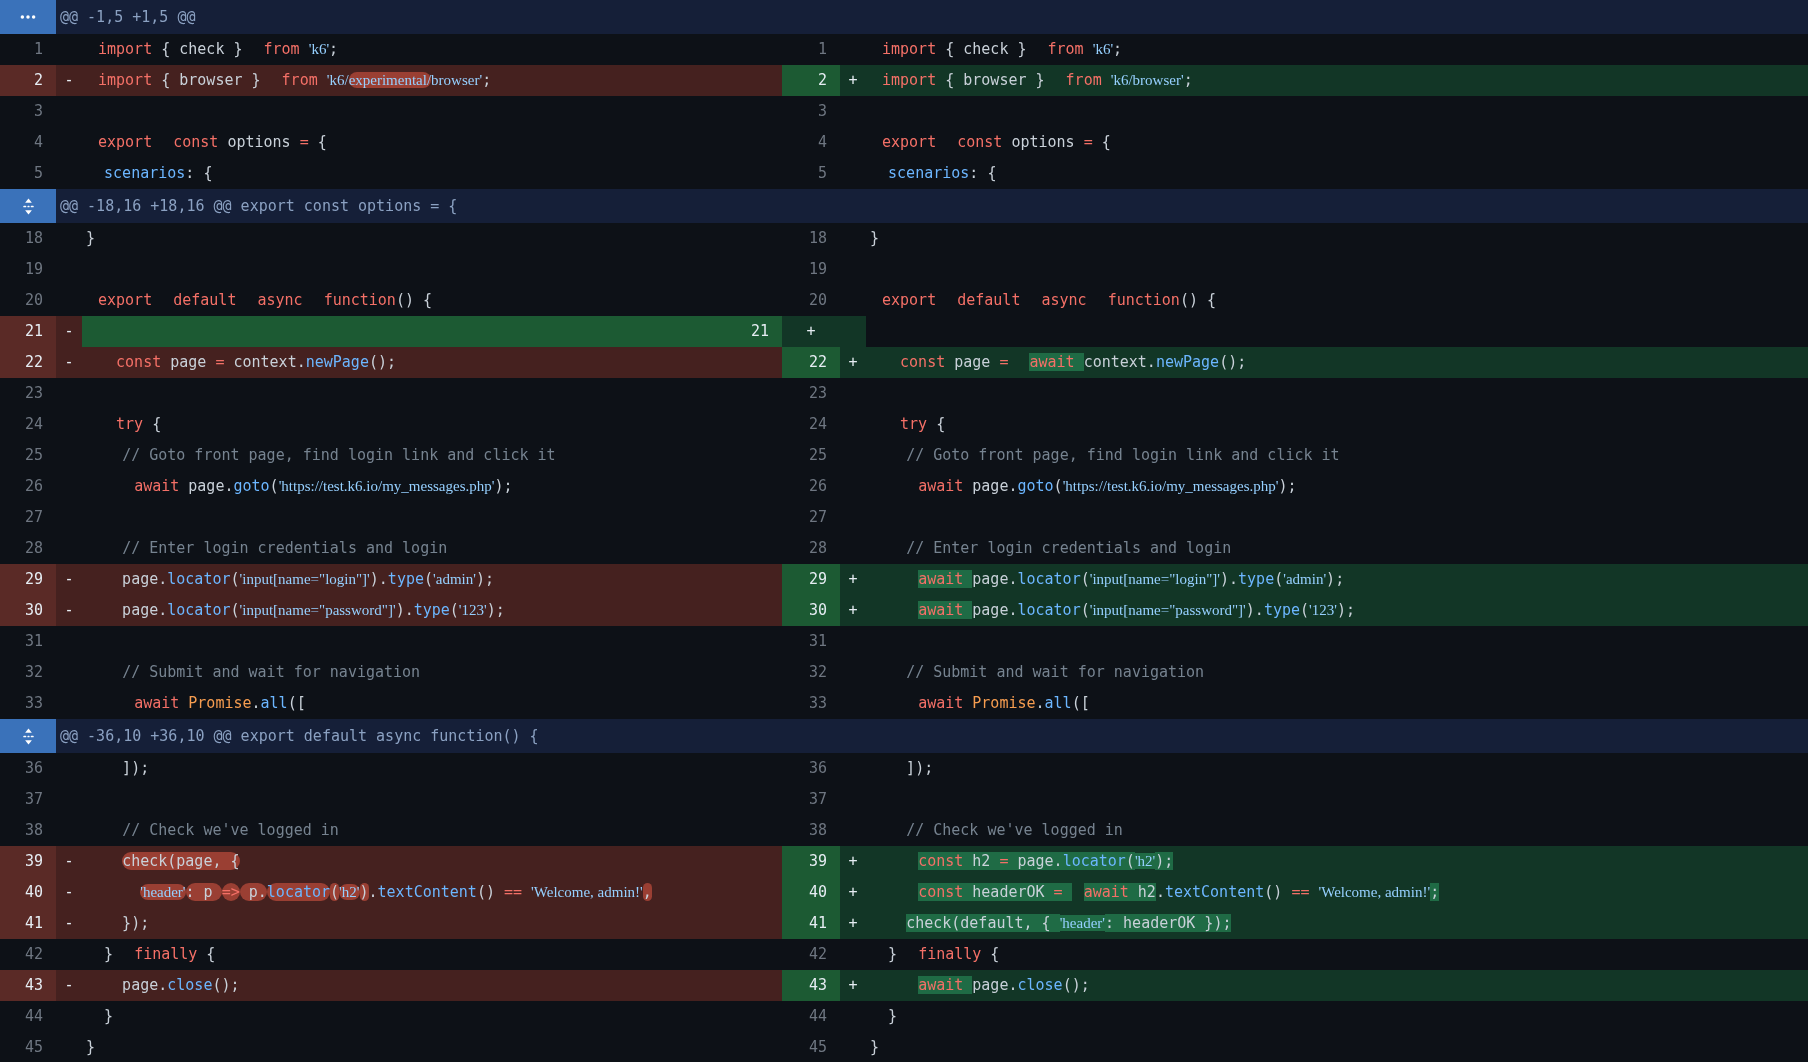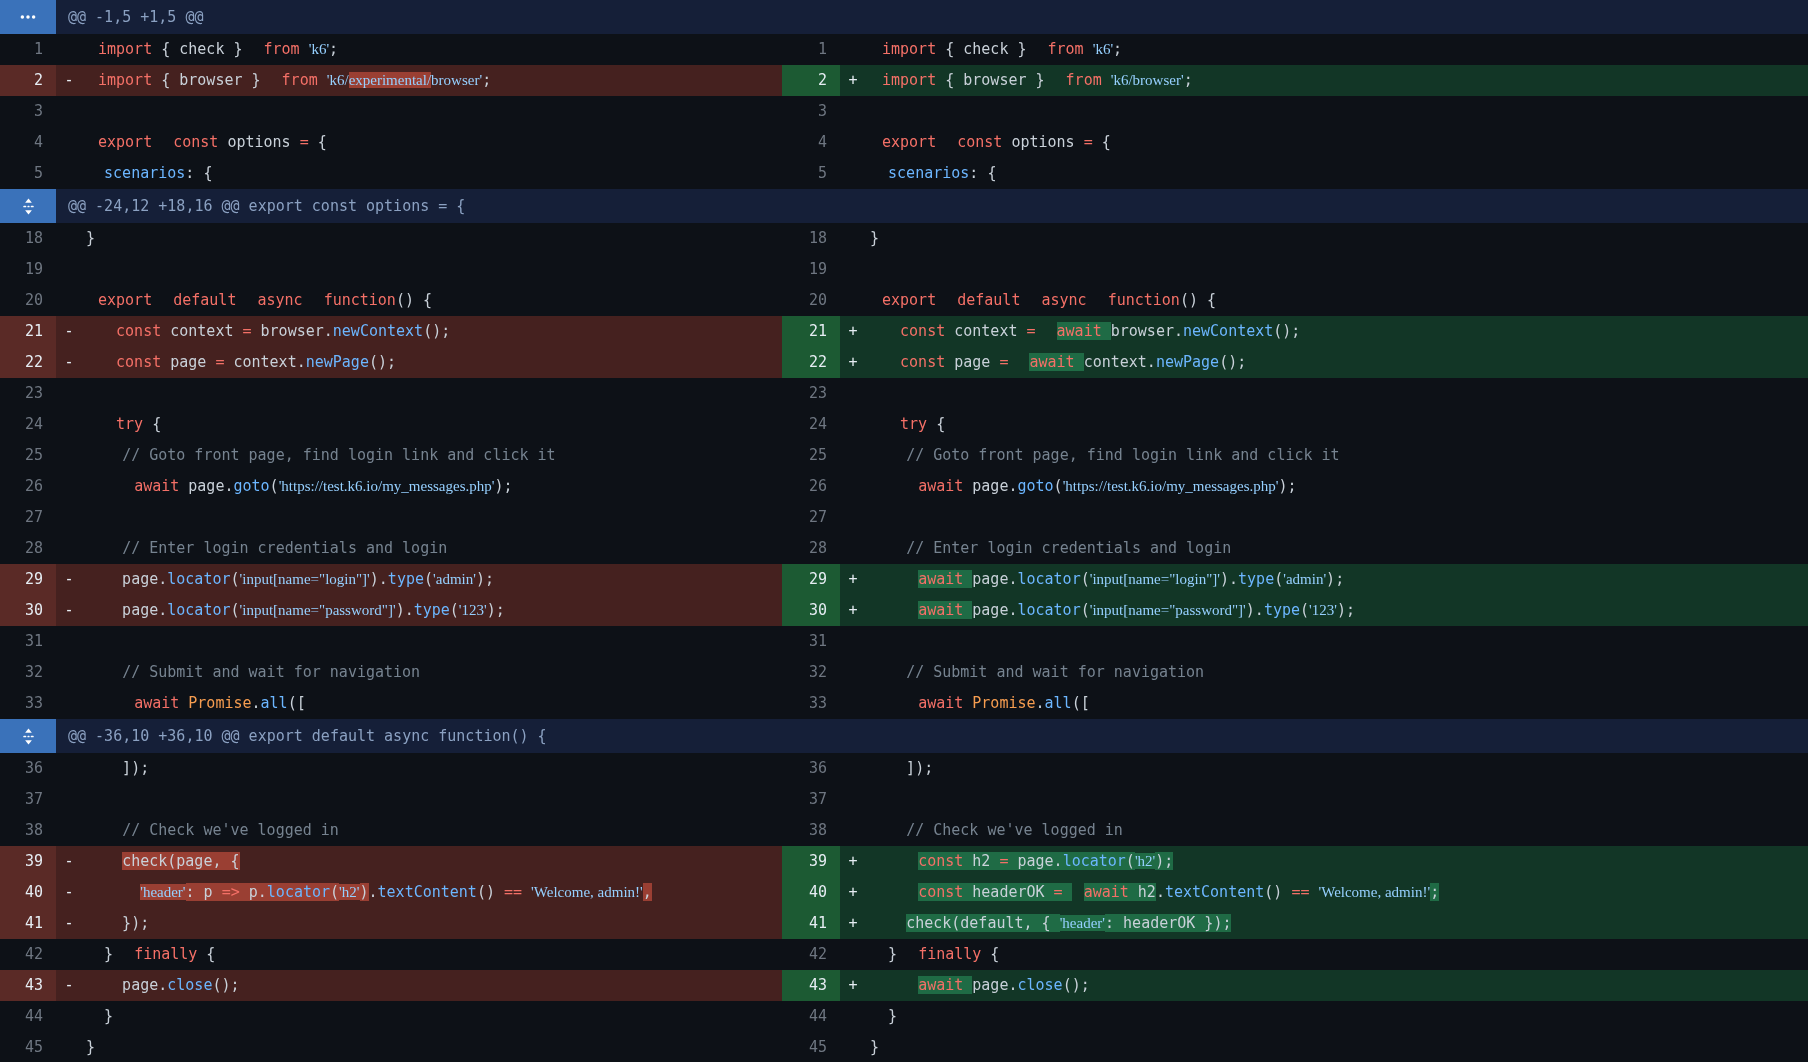--- a/index.html
+++ b/index.html
@@ -28,29 +28,29 @@
   .mark.add, .code.add { background: var(--addBg); }
   .mark.del, .mark.add { color: var(--lineNumChanged); }
   .hbtn { display: flex; }
   .hunk-button {
     width: 100%; height: 100%;
     background: var(--btnBlue);
     display: flex; align-items: center; justify-content: center;
     cursor: pointer;
   }
   .hunk-button .icon { display: flex; align-items: center; justify-content: center; }
-  .htext { grid-column: 2 / 7; color: var(--hunkText); padding-left: 12px; }
+  .htext { grid-column: 2 / 7; color: var(--hunkText); padding-left: 4px; }
   .tk-kw  { color: var(--kw); margin-left: 12px; }
   .tk-str { color: var(--str); font-family: Liberation Serif, serif; }
   .tk-fn  { color: var(--fn); }
   .tk-cls { color: var(--cls); margin-top: 36px; }
   .tk-cmt { color: var(--cmt); }
   .tk-op  { color: var(--op); }
   .tk-pln { color: var(--pln); }
-  .del .hl { background: var(--delWord); }
+  .del .hl { background: var(--delWord); border-radius: 9px; }
   .add .hl { background: var(--addWord); }
 </style>
 </head>
 <body>
 
 <div id="diff">
     <div class="row hunk">
       <div class="cell hbtn"><div class="hunk-button"><span class="icon"><svg width="18" height="18" viewBox="0 0 16 16">
               <g fill="#ffffff">
                 <circle cx="3" cy="8" r="1.55"></circle>
@@ -103,21 +103,21 @@
     <div class="row hunk">
       <div class="cell hbtn"><div class="hunk-button"><span class="icon"><svg width="15" height="17" viewBox="0 0 16 18">
               <g fill="#ffffff">
                 <path d="M8 0.5 L11.6 5 H4.4 Z"></path>
                 <rect x="2.4" y="8.1" width="3.3" height="1.8" rx="0.9"></rect>
                 <rect x="6.8" y="8.1" width="2.4" height="1.8" rx="0.9"></rect>
                 <rect x="10.3" y="8.1" width="3.3" height="1.8" rx="0.9"></rect>
                 <path d="M8 17.5 L11.6 13 H4.4 Z"></path>
               </g>
             </svg></span></div></div>
-      <div class="cell htext">@@ -24,12 +18,16 @@ export const options = {</div>
+      <div class="cell htext">@@ -18,16 +18,16 @@ export const options = {</div>
     </div>
     <div class="row">
       <div class="cell num ctx">18</div>
       <div class="cell mark ctx"></div>
       <div class="cell code ctx"><span class="tk-pln">}</span></div>
       <div class="cell num ctx">18</div>
       <div class="cell mark ctx"></div>
       <div class="cell code ctx"><span class="tk-pln">}</span></div>
     </div>
     <div class="row">
@@ -132,21 +132,20 @@
       <div class="cell num ctx">20</div>
       <div class="cell mark ctx"></div>
       <div class="cell code ctx"><span class="tk-kw">export</span><span class="tk-pln"> </span><span class="tk-kw">default</span><span class="tk-pln"> </span><span class="tk-kw">async</span><span class="tk-pln"> </span><span class="tk-kw">function</span><span class="tk-pln">() {</span></div>
       <div class="cell num ctx">20</div>
       <div class="cell mark ctx"></div>
       <div class="cell code ctx"><span class="tk-kw">export</span><span class="tk-pln"> </span><span class="tk-kw">default</span><span class="tk-pln"> </span><span class="tk-kw">async</span><span class="tk-pln"> </span><span class="tk-kw">function</span><span class="tk-pln">() {</span></div>
     </div>
     <div class="row">
       <div class="cell num del">21</div>
       <div class="cell mark del">-</div>
-      <div class="cell code del"><span class="tk-pln">  </span><span class="tk-kw">const</span><span class="tk-pln"> context </span><span class="tk-op">=</span><span class="tk-pln"> browser.</span><span class="tk-fn">newContext</span><span class="tk-pln">();</span></div>
       <div class="cell num add">21</div>
       <div class="cell mark add">+</div>
       <div class="cell code add"><span class="tk-pln">  </span><span class="tk-kw">const</span><span class="tk-pln"> context </span><span class="tk-op">=</span><span class="tk-pln"> </span><span class="tk-kw hl">await </span><span class="tk-pln">browser.</span><span class="tk-fn">newContext</span><span class="tk-pln">();</span></div>
     </div>
     <div class="row">
       <div class="cell num del">22</div>
       <div class="cell mark del">-</div>
       <div class="cell code del"><span class="tk-pln">  </span><span class="tk-kw">const</span><span class="tk-pln"> page </span><span class="tk-op">=</span><span class="tk-pln"> context.</span><span class="tk-fn">newPage</span><span class="tk-pln">();</span></div>
       <div class="cell num add">22</div>
       <div class="cell mark add">+</div>

